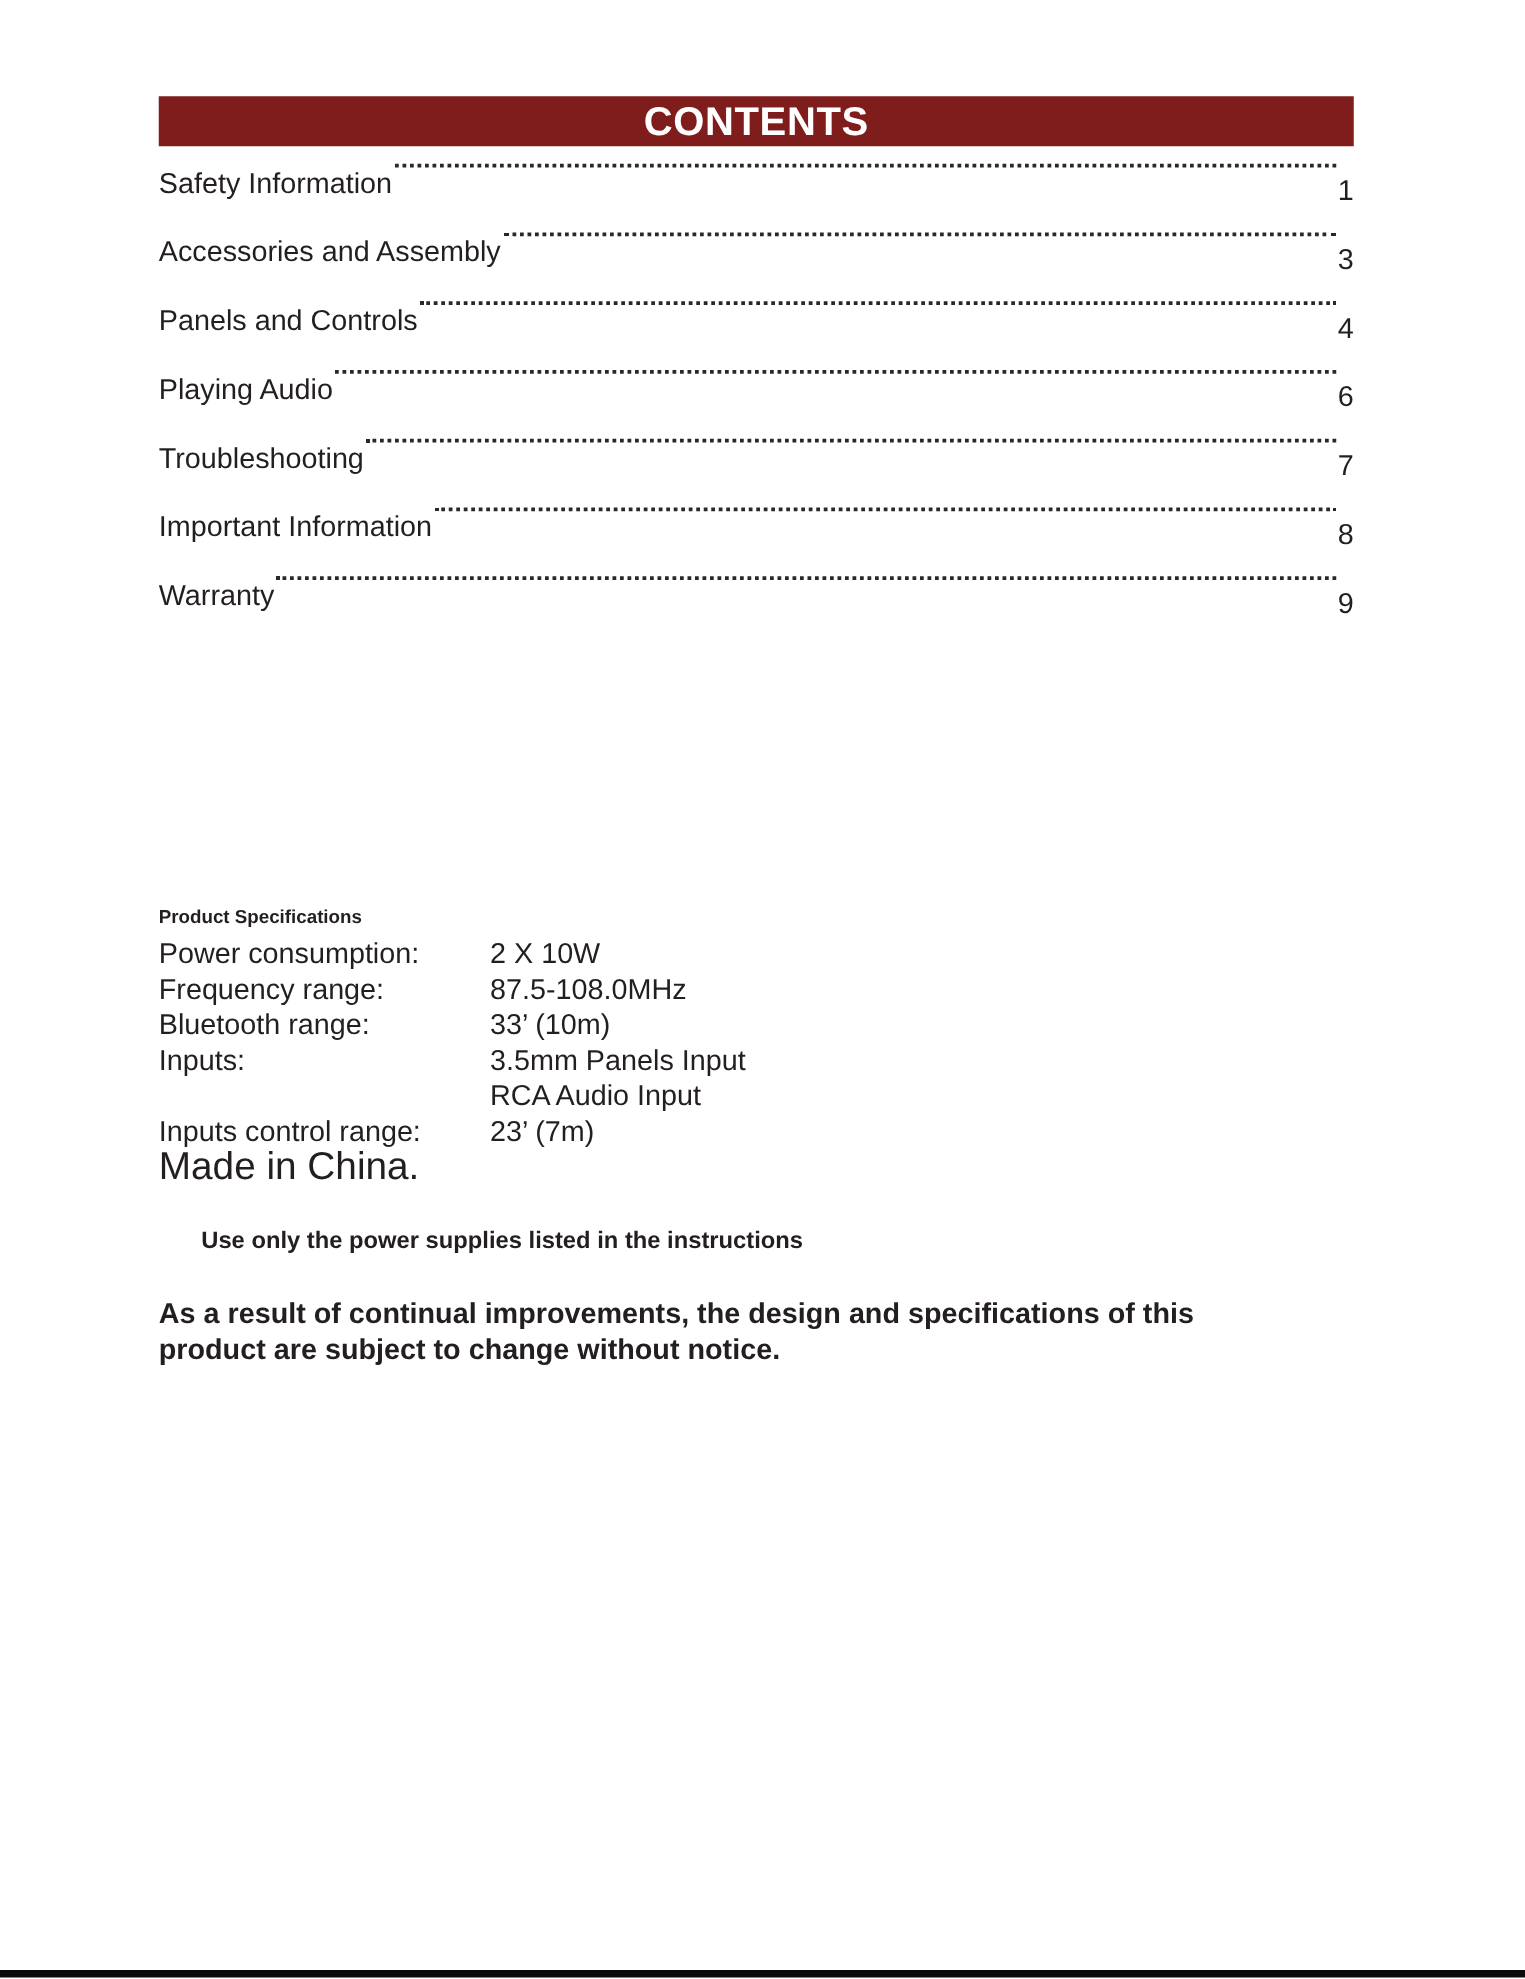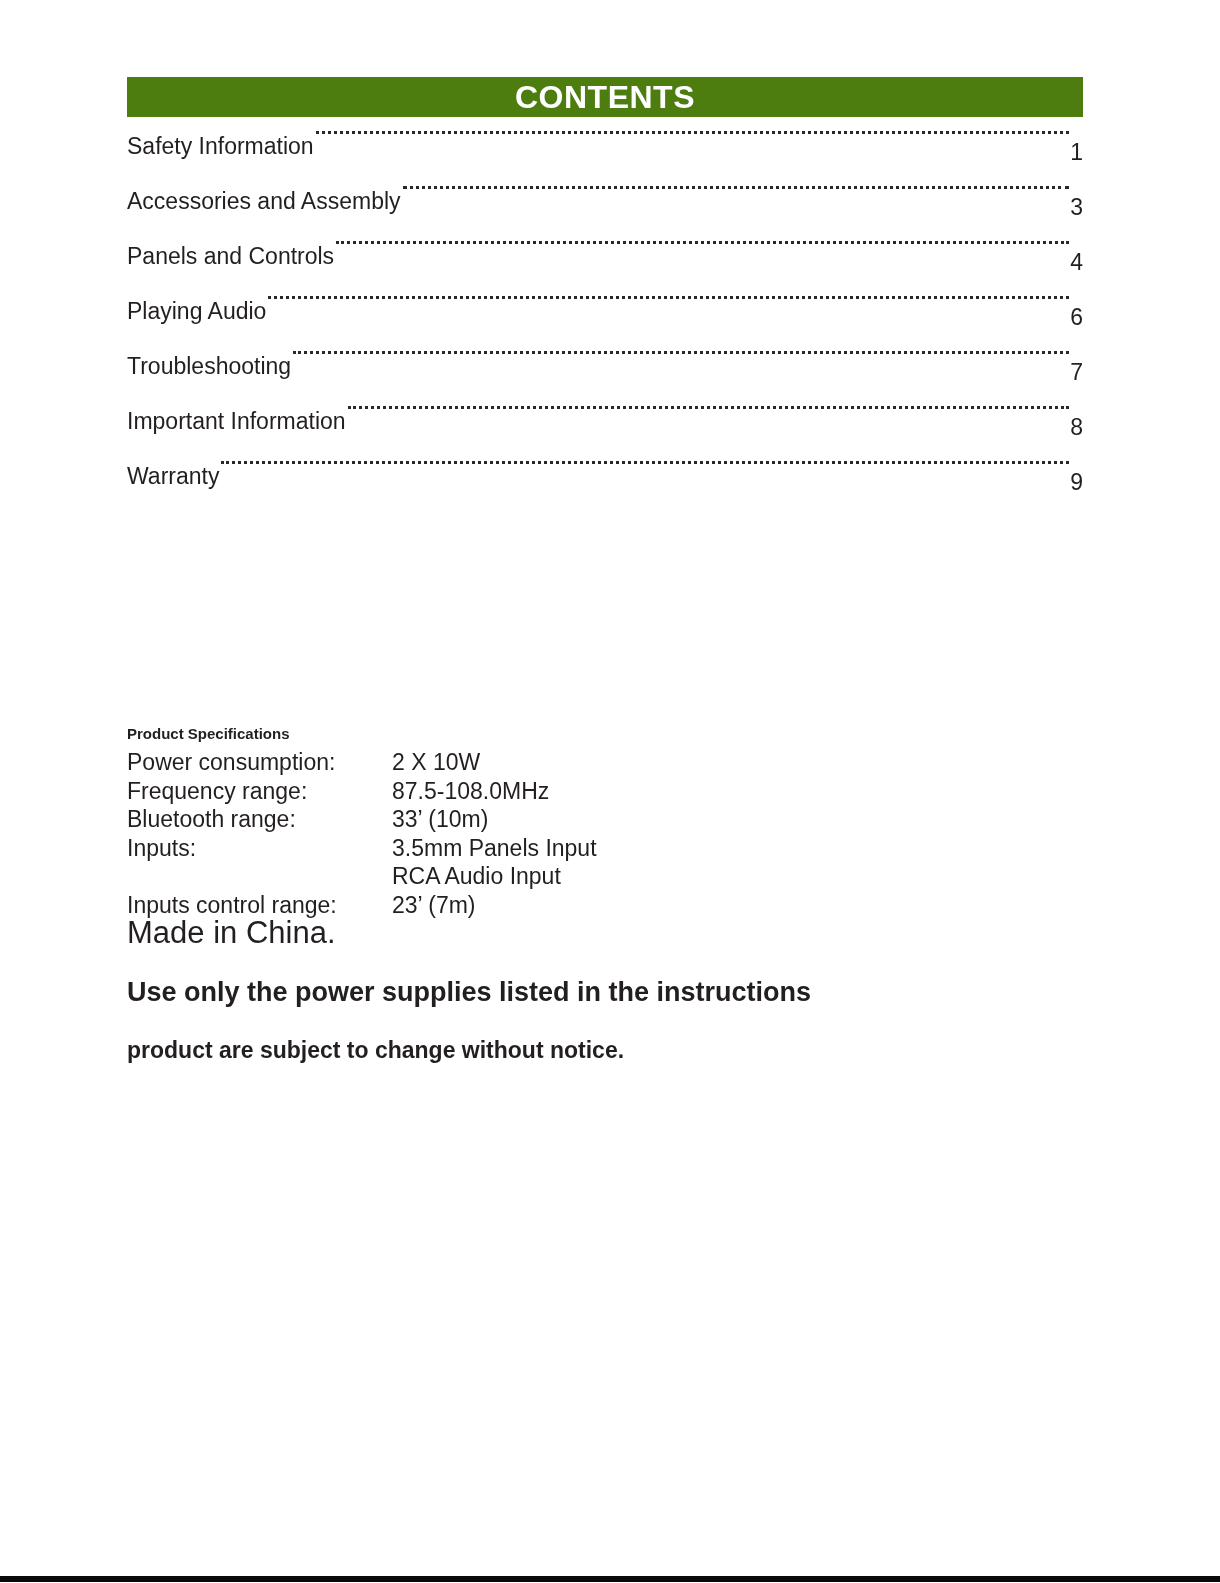--- a/index.html
+++ b/index.html
@@ -17,21 +17,21 @@
     overflow: hidden;
   }
   .content {
     position: absolute;
     left: 127px;
     top: 77px;
     width: 956px;
   }
   .header-bar {
     height: 40px;
-    background: #4d7c0f;
+    background: #7f1d1d;
     display: flex;
     align-items: center;
     justify-content: center;
   }
   .header-title {
     color: #ffffff;
     font-weight: bold;
     font-size: 32px;
     letter-spacing: 0.5px;
   }
@@ -79,23 +79,24 @@
   }
   .spec-value {
     flex: 1 1 auto;
   }
   .made-in {
     font-size: 31px;
     line-height: 28.5px;
   }
   .notice-1 {
     margin-top: 30px;
-    font-size: 27px;
+    font-size: 19px;
     font-weight: bold;
     line-height: 29px;
+    margin-left: 34px;
   }
   .notice-2 {
     margin-top: 29px;
     font-size: 23px;
     font-weight: bold;
     line-height: 29px;
   }
   .bottom-edge-bar {
     position: absolute;
     left: 0;
@@ -178,19 +179,20 @@
       <div class="spec-row">
         <span class="spec-label">Inputs control range:</span>
         <span class="spec-value">23’ (7m)</span>
       </div>
       <div class="made-in">Made in China.</div>
     </div>
 
     <div class="notice-1">Use only the power supplies listed in the instructions</div>
 
     <div class="notice-2">
+      <div>As a result of continual improvements, the design and specifications of this</div>
       <div>product are subject to change without notice.</div>
     </div>
 
   </div>
 
   <div class="bottom-edge-bar"></div>
 </div>
 
 </body></html>

